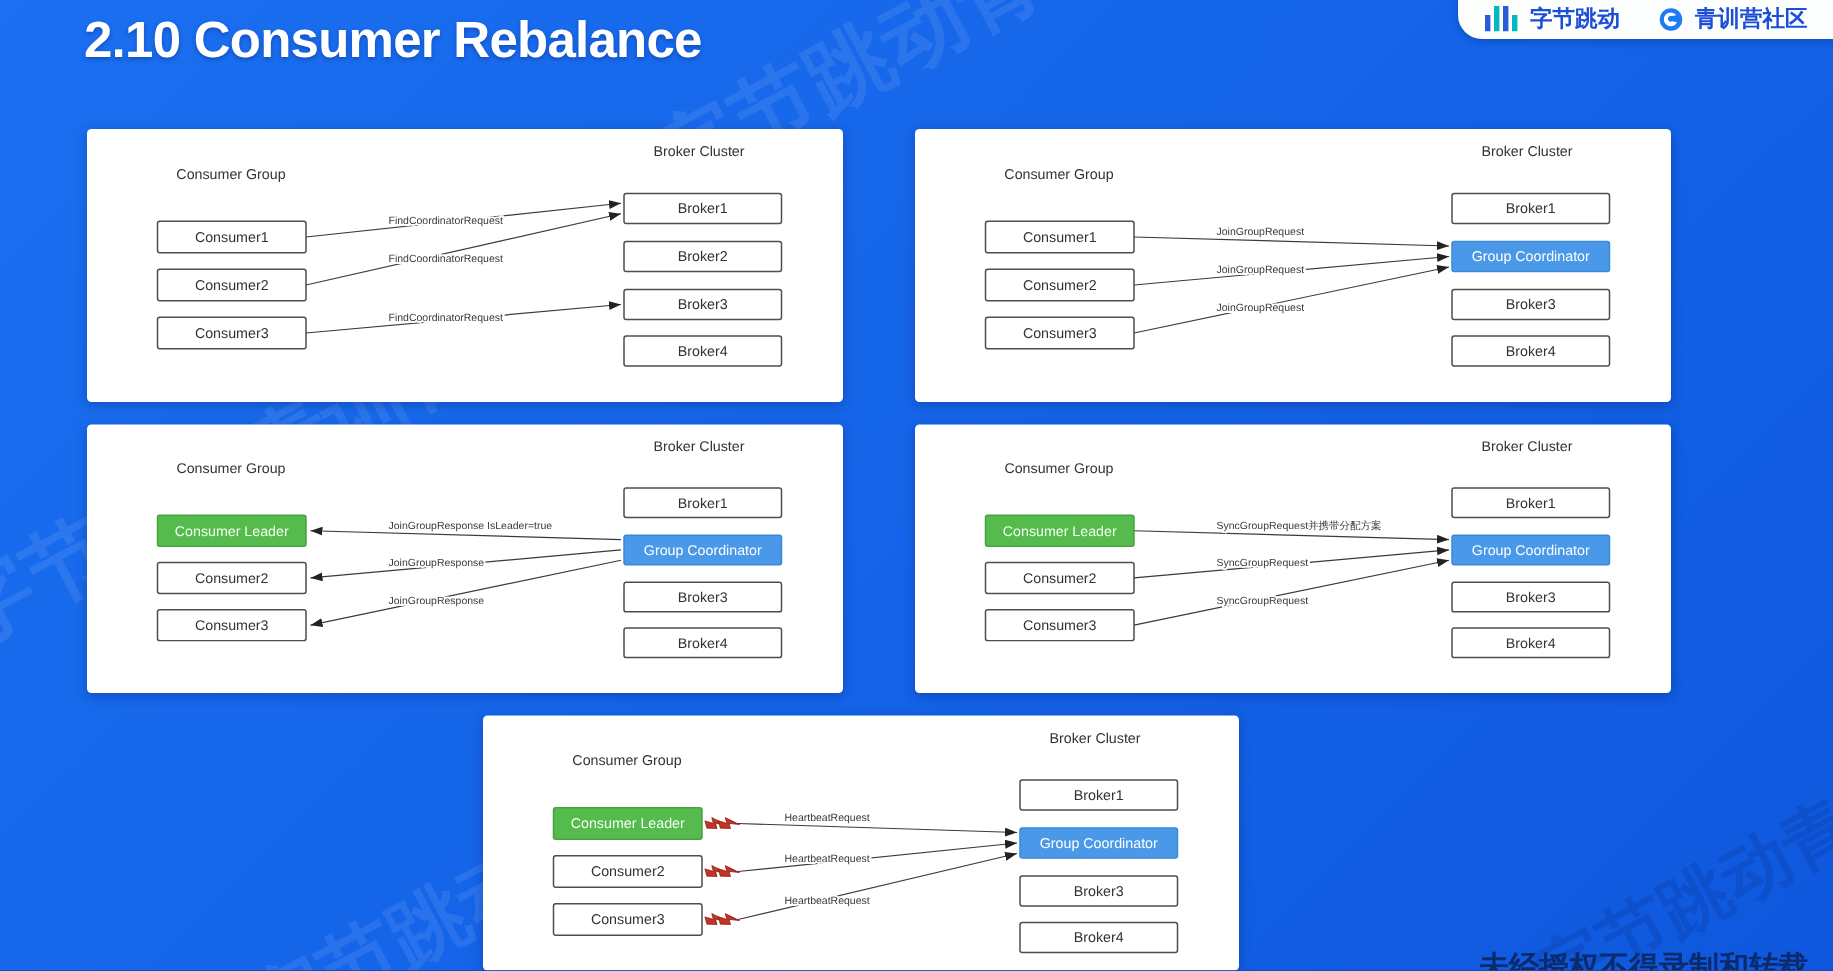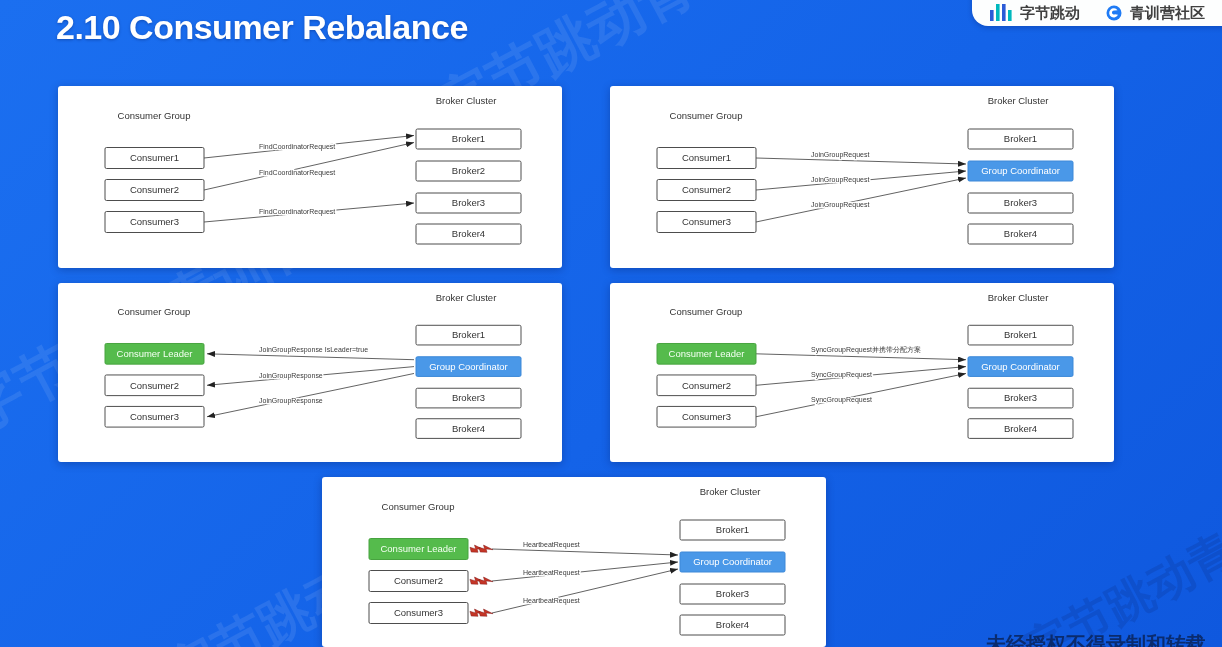--- a/index.html
+++ b/index.html
@@ -18,21 +18,21 @@
     position:absolute;z-index:3;left:56px;top:8px;margin:0;
     color:#ffffff;font-size:34px;font-weight:800;letter-spacing:-0.5px;
     text-shadow:0 1px 3px rgba(0,20,80,0.35);
   }
   #brand-badge{
     position:absolute;z-index:4;left:972px;top:-16px;width:260px;height:42px;
     background:#fdfefe;border-radius:0 0 0 16px;
     display:flex;align-items:flex-end;gap:8px;padding:0 10px 5px 18px;box-sizing:border-box;
     box-shadow:0 2px 5px rgba(0,25,90,0.25);
   }
-  .badge-text{font-size:15px;font-weight:700;color:#404040;line-height:16px;white-space:nowrap;}
+  .badge-text{font-size:15px;font-weight:700;color:#1d4ed8;line-height:16px;white-space:nowrap;}
   .logo-wrap{display:flex;align-items:flex-end;}
   .badge-gap{width:10px;}
   .panel{
     position:absolute;z-index:2;background:#ffffff;border-radius:3px;
     box-shadow:0 2px 8px rgba(0,20,80,0.30);overflow:hidden;
   }
   #credit{
     position:absolute;z-index:5;right:18px;top:596px;
     font-size:20px;font-weight:600;color:rgba(165,180,210,0.62);
     letter-spacing:1px;white-space:nowrap;

